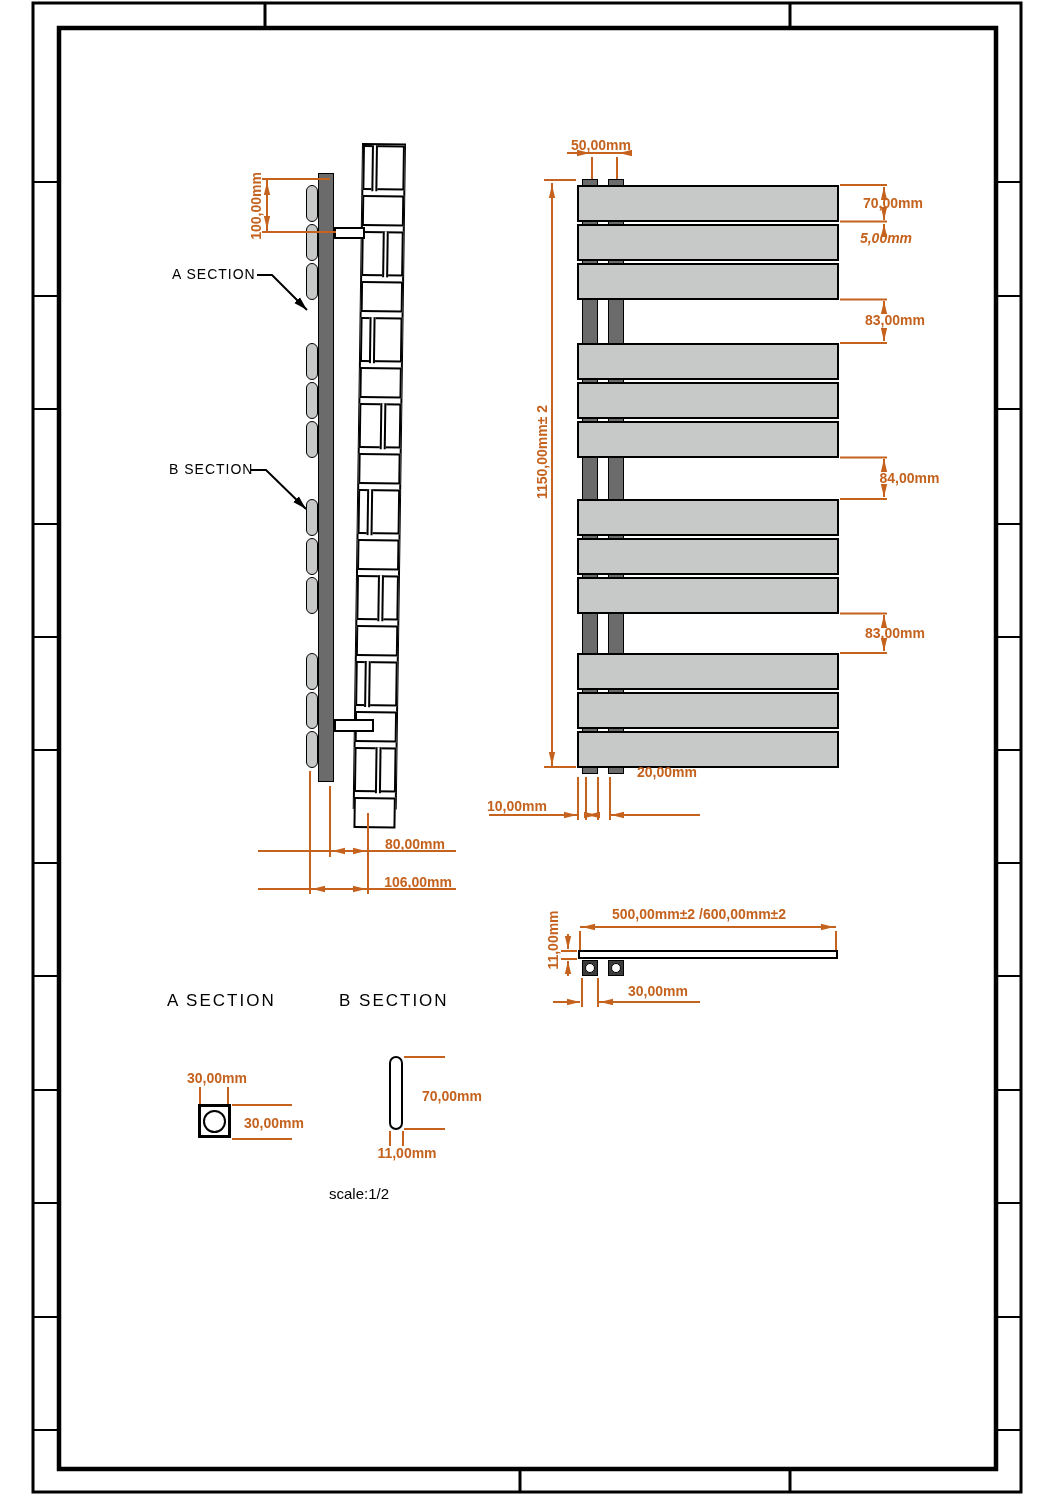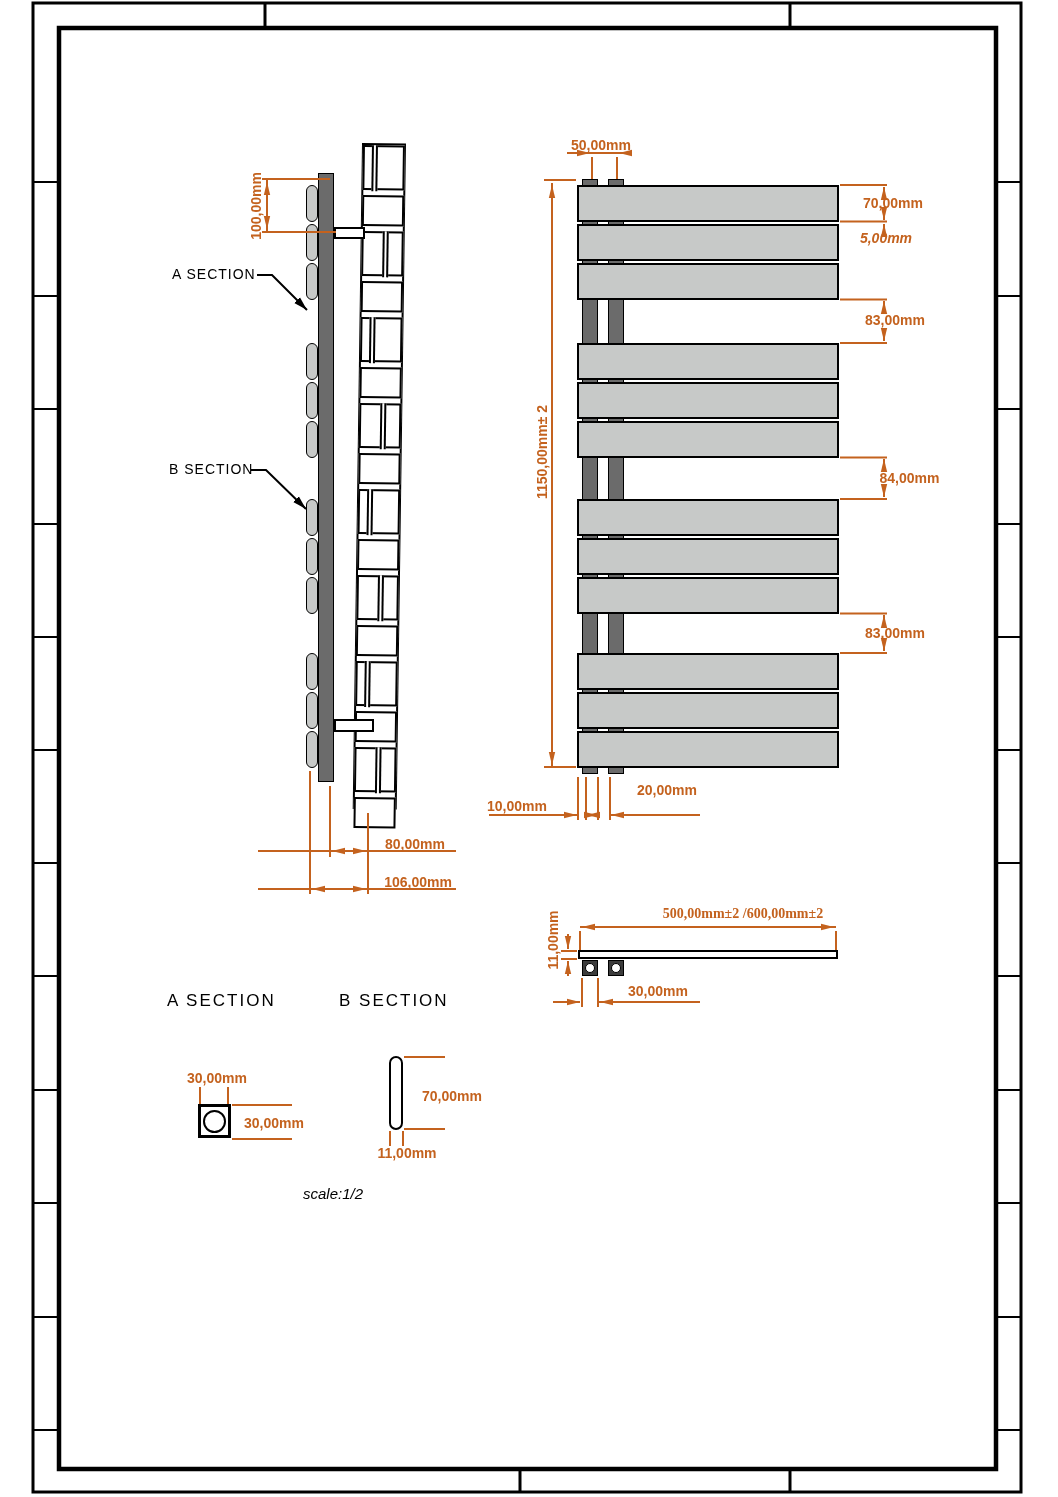--- a/index.html
+++ b/index.html
@@ -225,30 +225,30 @@
 
   <div class="dim v" style="left:256px;top:206px;">100,00mm</div>
   <div class="dim" style="left:601px;top:145px;">50,00mm</div>
   <div class="dim" style="left:893px;top:203px;">70,00mm</div>
   <div class="dim" style="left:886px;top:238px;font-style:italic;">5,00mm</div>
   <div class="dim" style="left:895px;top:320px;">83,00mm</div>
   <div class="dim" style="left:896px;top:478px;padding-left:27px;">84,00mm</div>
   <div class="dim" style="left:895px;top:633px;">83,00mm</div>
   <div class="dim v" style="left:542px;top:452px;">1150,00mm± 2</div>
   <div class="dim" style="left:517px;top:806px;">10,00mm</div>
-  <div class="dim" style="left:667px;top:790px;">20,00mm</div>
+  <div class="dim" style="left:667px;top:772px;">20,00mm</div>
   <div class="dim" style="left:415px;top:844px;">80,00mm</div>
   <div class="dim" style="left:418px;top:882px;">106,00mm</div>
-  <div class="dim" style="left:743px;top:914px;font-family:Liberation Serif, serif;">500,00mm±2 /600,00mm±2</div>
+  <div class="dim" style="left:699px;top:914px;">500,00mm±2 /600,00mm±2</div>
   <div class="dim v" style="left:553px;top:940px;">11,00mm</div>
   <div class="dim" style="left:658px;top:991px;">30,00mm</div>
   <div class="dim" style="left:217px;top:1078px;">30,00mm</div>
   <div class="dim" style="left:274px;top:1123px;">30,00mm</div>
   <div class="dim" style="left:452px;top:1096px;">70,00mm</div>
   <div class="dim" style="left:407px;top:1153px;">11,00mm</div>
 
   <div class="blk callout" style="left:172px;top:266px;">A SECTION</div>
   <div class="blk callout" style="left:169px;top:461px;">B SECTION</div>
   <div class="blk heading" style="left:167px;top:991px;">A SECTION</div>
   <div class="blk heading" style="left:339px;top:991px;">B SECTION</div>
-  <div class="blk scalenote" style="left:303px;top:1185px;font-style:italic;">scale:1/2</div>
+  <div class="blk scalenote" style="left:329px;top:1185px;">scale:1/2</div>
 
 </div>
 
 </body></html>

